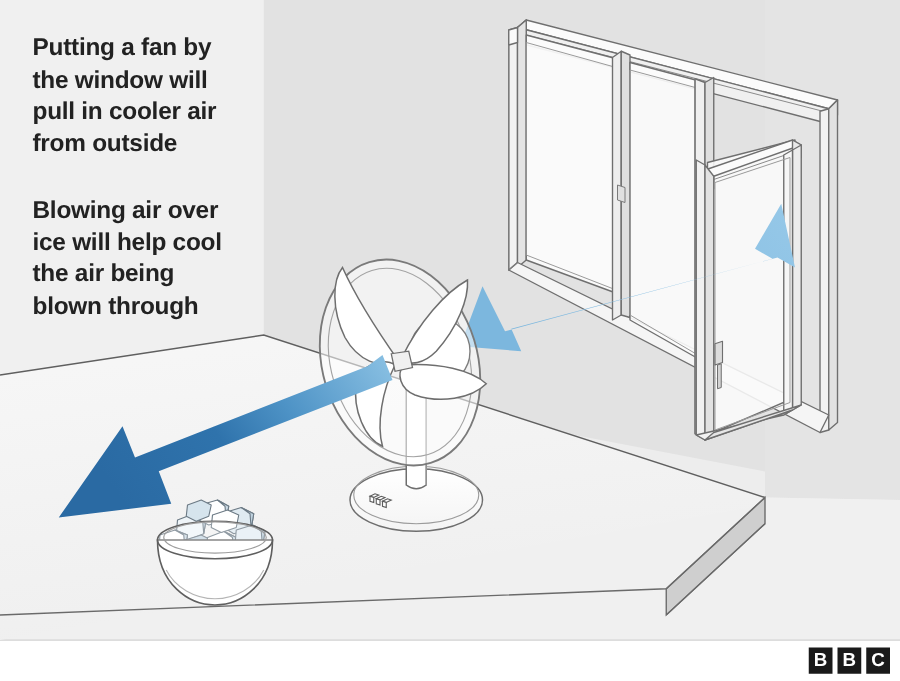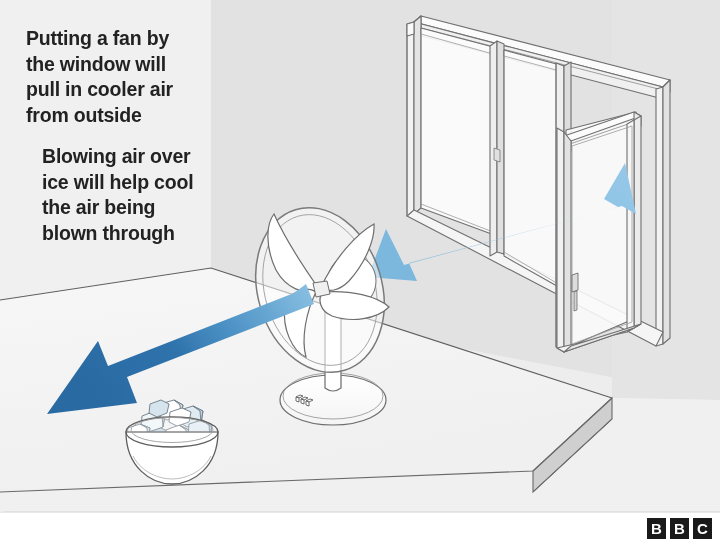--- a/index.html
+++ b/index.html
@@ -28,21 +28,21 @@
     width: 190px;
     color: #222222;
     font-family: "Liberation Sans", sans-serif;
     font-size: 19.5px;
     line-height: 25.5px;
     font-weight: 700;
     letter-spacing: -0.2px;
     white-space: pre-line;
   }
   #callout-1 { top: 26px; }
-  #callout-2 { top: 144px; margin-left: 16px; }
+  #callout-2 { top: 156px; }
 
   #bbc-logo {
     position: absolute;
     right: 8px;
     bottom: 6px;
     display: flex;
     gap: 4px;
   }
   #bbc-logo .blk {
     width: 19px;

